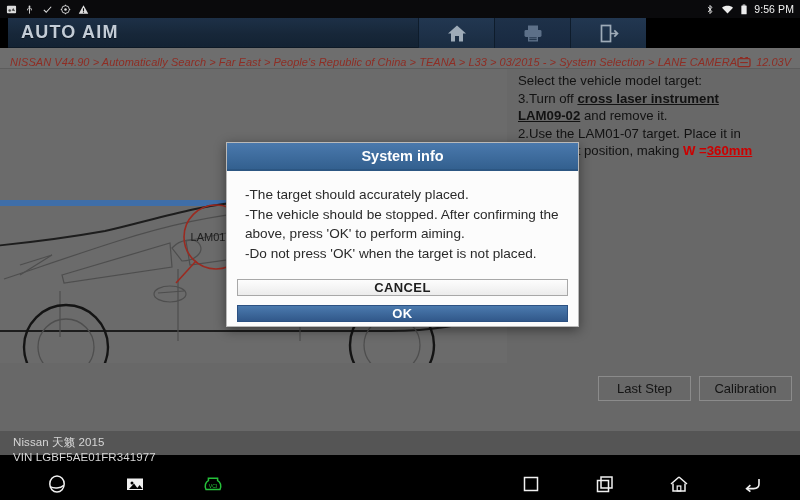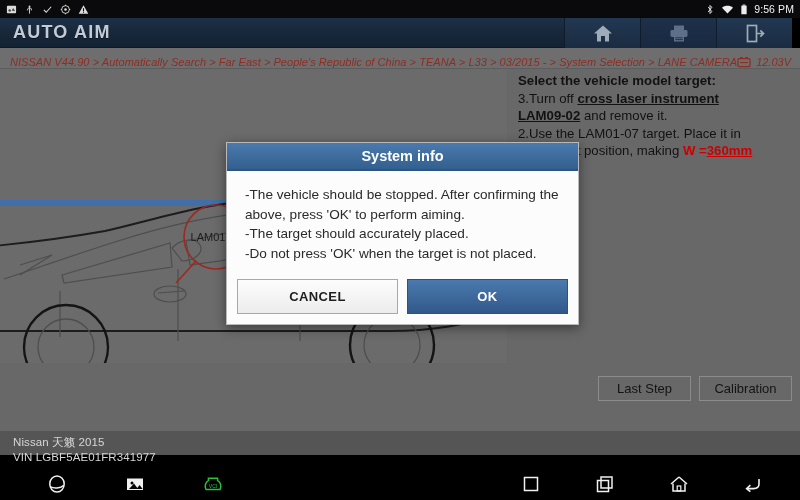--- a/index.html
+++ b/index.html
@@ -18,21 +18,21 @@
     display:flex; align-items:center; justify-content:space-between;
     padding:0 6px;
   }
   .sb-left, .sb-right{ display:flex; align-items:center; gap:7px; }
   .sb-right{ gap:6px; }
   .sb-ico{ display:block; }
   .sb-time{ font-size:10.5px; letter-spacing:.1px; color:#f2f2f2; }
 
   
   .title-bar{
-    position:absolute; left:0; top:18px; width:792px; height:30px;
+    position:absolute; left:8px; top:18px; width:638px; height:30px;
     background:linear-gradient(180deg,#1d3047 0%,#172739 55%,#132233 100%);
     display:flex; align-items:center;
     border-bottom:1px solid #0d1926;
   }
   .app-title{
     color:#c3ccd6; font-size:18px; font-weight:bold; letter-spacing:1.2px;
     padding-left:13px; text-shadow:0 1px 0 #0b141f;
   }
   .title-tools{ position:absolute; right:0; top:0; height:30px; display:flex; }
   .tool-btn{
@@ -67,21 +67,21 @@
     position:absolute; left:0; top:0; width:507px; height:294px;
     background:#6b6b6b; overflow:hidden;
   }
   .diagram-pane svg{ position:absolute; left:0; top:0; }
 
   .info-pane{
     position:absolute; left:510px; top:0; width:290px; height:294px;
     padding:3px 6px 0 8px; color:#121212;
   }
   .info-line{ font-size:13.2px; line-height:17.6px; }
-  .info-line.b{ font-weight:bold; }
+  .info-line.b{ font-weight:normal; }
   .u{ text-decoration:underline; font-weight:bold; }
   .red{ color:#cc0000; font-weight:bold; }
   .red-u{ color:#cc0000; font-weight:bold; text-decoration:underline; }
 
   .action-row{
     position:absolute; right:8px; top:307px;
     display:flex; gap:8px;
   }
   .act-btn{
     min-width:93px; height:25px; padding:0 14px;
@@ -115,21 +115,21 @@
     box-shadow:0 3px 11px rgba(0,0,0,.45);
   }
   .dlg-title{
     height:28px; background:linear-gradient(180deg,#4a79ad 0%,#33608f 100%);
     color:#ffffff; font-size:14.5px; font-weight:bold;
     display:flex; align-items:center; justify-content:center;
     border-bottom:2px solid #2c5682;
   }
   .dlg-body{ padding:14px 16px 12px 18px; }
   .dlg-p{ font-size:13.6px; line-height:19.5px; color:#2a2a2a; }
-  .dlg-actions{ display:flex; gap:9px; padding:4px 10px 10px 10px; }
+  .dlg-actions{ display:flex; gap:9px; padding:4px 10px 4px 10px;flex-direction:column; }
   .dlg-btn{
     flex:1; height:35px;
     display:flex; align-items:center; justify-content:center;
     font-size:13px; font-weight:bold; letter-spacing:.4px;
   }
   .btn-cancel{
     background:linear-gradient(180deg,#fdfdfd 0%,#ececec 100%);
     border:1px solid #a8a8a8; color:#1e1e1e;
   }
   .btn-ok{
@@ -344,22 +344,22 @@
             <path d="M7.4 10.2 L3.6 13.6 L7.4 16.6" fill="none" stroke="#f0f0f0" stroke-width="1.6"></path>
           </svg>
       </div>
     </div>
   </div>
 
   <div class="scrim"></div>
   <div class="dialog">
     <div class="dlg-title">System info</div>
     <div class="dlg-body">
+      <div class="dlg-p">-The target should accurately placed.</div>
       <div class="dlg-p">-The vehicle should be stopped. After confirming the above, press 'OK' to perform aiming.</div>
-      <div class="dlg-p">-The target should accurately placed.</div>
       <div class="dlg-p">-Do not press 'OK' when the target is not placed.</div>
     </div>
     <div class="dlg-actions">
       <div class="dlg-btn btn-cancel">CANCEL</div>
       <div class="dlg-btn btn-ok">OK</div>
     </div>
   </div>
 
 </div>
 

